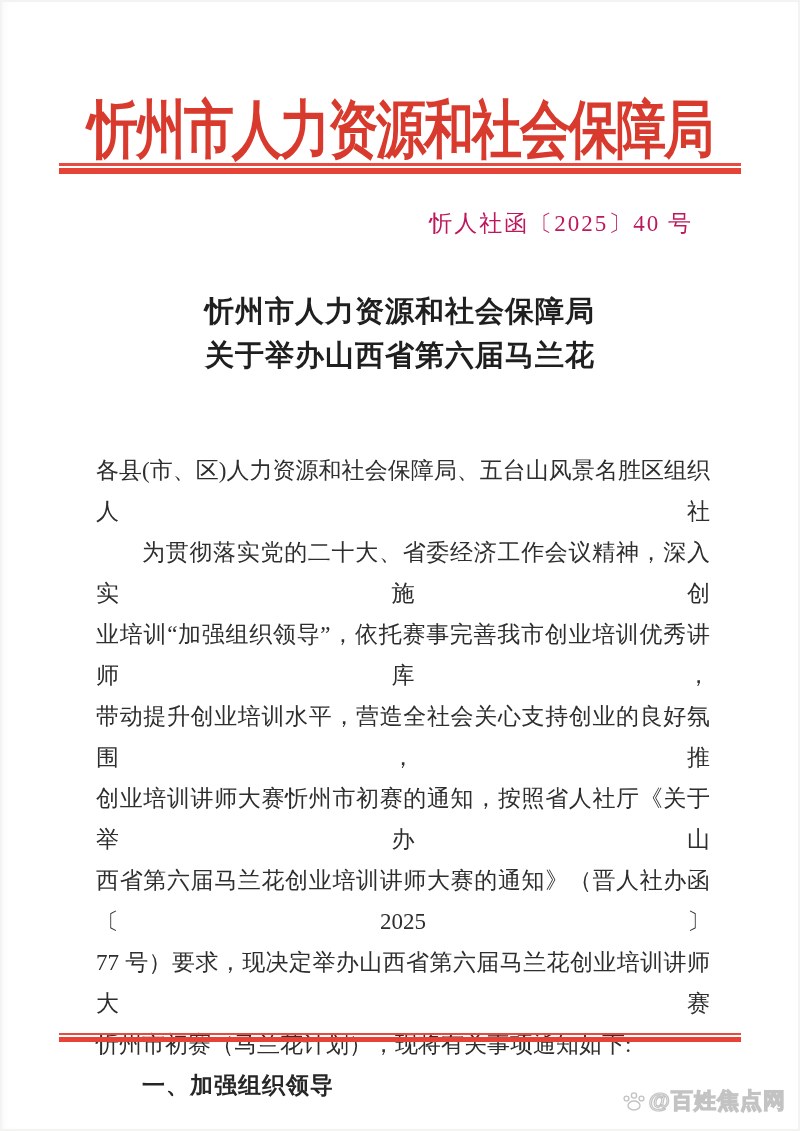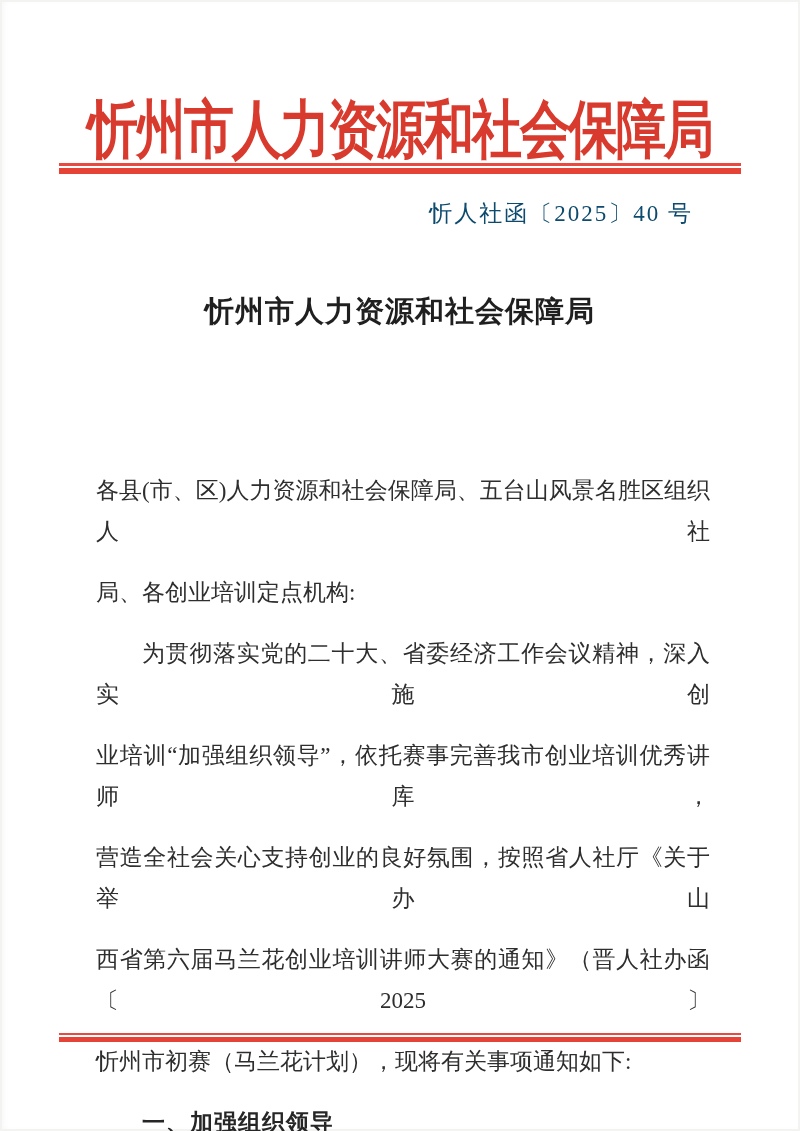--- a/index.html
+++ b/index.html
@@ -48,25 +48,25 @@
   .double-rule .thick { height: 6px; background: #e64236; }
   .rule-top    { top: 163px; }
   .rule-bottom { top: 1033px; }
   .rule-bottom .thin  { height: 2px; }
   .rule-bottom .gap   { height: 2px; }
   .rule-bottom .thick { height: 5px; }
 
   
   .doc-number {
     position: absolute;
-    top: 198px;
+    top: 208px;
     right: 107px;
     font-size: 23px;
     letter-spacing: 2px;
-    color: #0c4a6e;
+    color: #be185d;
   }
 
   
   .doc-title {
     position: absolute;
     top: 289px;
     left: 0;
     width: 100%;
     text-align: center;
     font-size: 29px;
@@ -79,21 +79,21 @@
   
   .body-text {
     position: absolute;
     top: 450px;
     left: 96px;
     width: 614px;
     font-size: 23px;
     line-height: 41px;
     color: #2e2e2e;
   }
-  .line { width: 100%; margin-top: 20px; }
+  .line { width: 100%; }
   .fill {
     text-align: justify;
     text-align-last: justify;
   }
   .indent { text-indent: 2em; }
   .heading {
     font-family: "Liberation Sans", "DejaVu Sans", sans-serif;
     font-weight: 700;
     color: #262626;
     letter-spacing: 1px;
@@ -131,34 +131,47 @@
   <div class="double-rule rule-top">
     <div class="thin"></div>
     <div class="gap"></div>
     <div class="thick"></div>
   </div>
 
   <div class="doc-number">忻人社函〔2025〕40 号</div>
 
   <div class="doc-title">
     <div class="title-line">忻州市人力资源和社会保障局</div>
+    <div class="title-line">关于举办山西省第六届马兰花</div>
   </div>
 
   <div class="body-text">
     <div class="line fill">各县(市、区)人力资源和社会保障局、五台山风景名胜区组织人社</div>
-    <div class="line">局、各创业培训定点机构:</div>
     <div class="line fill indent">为贯彻落实党的二十大、省委经济工作会议精神，深入实施创</div>
     <div class="line fill">业培训“加强组织领导”，依托赛事完善我市创业培训优秀讲师库，</div>
-    <div class="line fill">营造全社会关心支持创业的良好氛围，按照省人社厅《关于举办山</div>
+    <div class="line fill">带动提升创业培训水平，营造全社会关心支持创业的良好氛围，推</div>
+    <div class="line fill">创业培训讲师大赛忻州市初赛的通知，按照省人社厅《关于举办山</div>
     <div class="line fill">西省第六届马兰花创业培训讲师大赛的通知》（晋人社办函〔2025〕</div>
+    <div class="line fill">77 号）要求，现决定举办山西省第六届马兰花创业培训讲师大赛</div>
     <div class="line">忻州市初赛（马兰花计划），现将有关事项通知如下:</div>
     <div class="line heading indent">一、加强组织领导</div>
 
   </div>
 
   <div class="double-rule rule-bottom">
     <div class="thin"></div>
     <div class="gap"></div>
     <div class="thick"></div>
   </div>
 
+  <div class="watermark">
+    <span>
+      <svg width="26" height="26" viewBox="0 0 26 26" fill="none" stroke="#c3c3c3" stroke-width="1.4">
+        <ellipse cx="13" cy="17.5" rx="6" ry="4.5"></ellipse>
+        <circle cx="5.5" cy="10.5" r="2.4"></circle>
+        <circle cx="13" cy="7.5" r="2.6"></circle>
+        <circle cx="20.5" cy="10.5" r="2.4"></circle>
+      </svg>
+    </span>
+    <span class="wm-text">@百姓焦点网</span>
+  </div>
 
 </div>
 
 </body></html>

